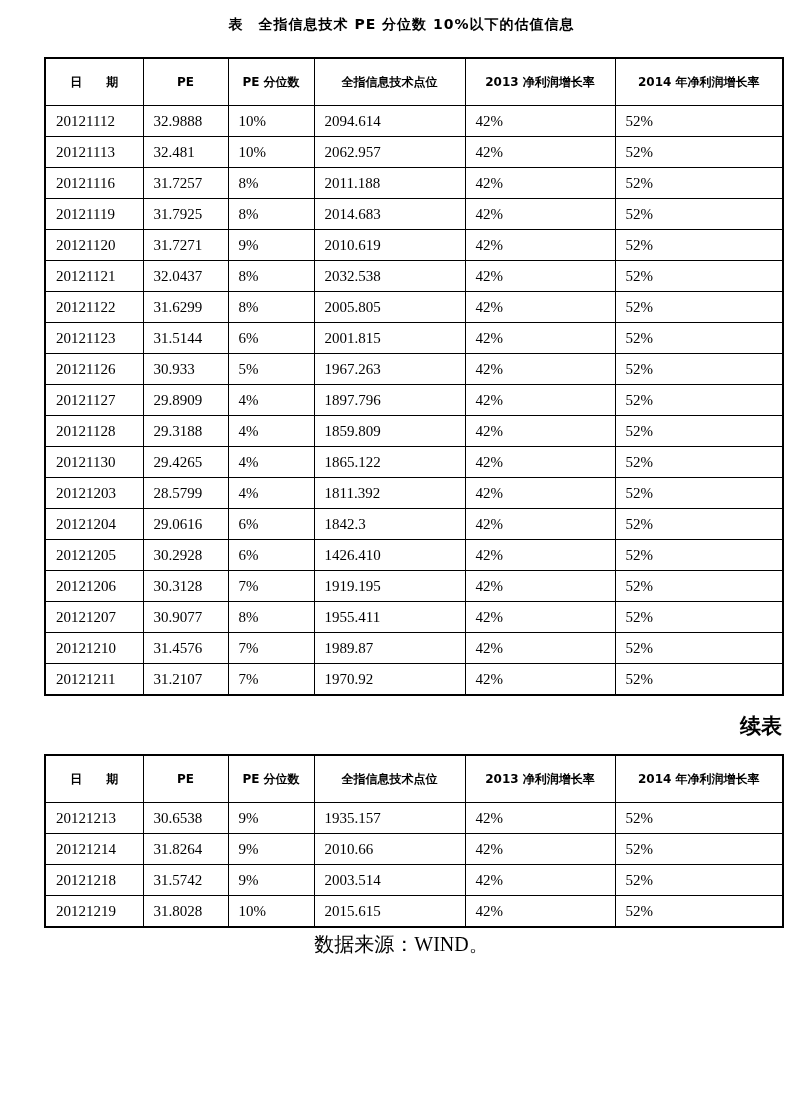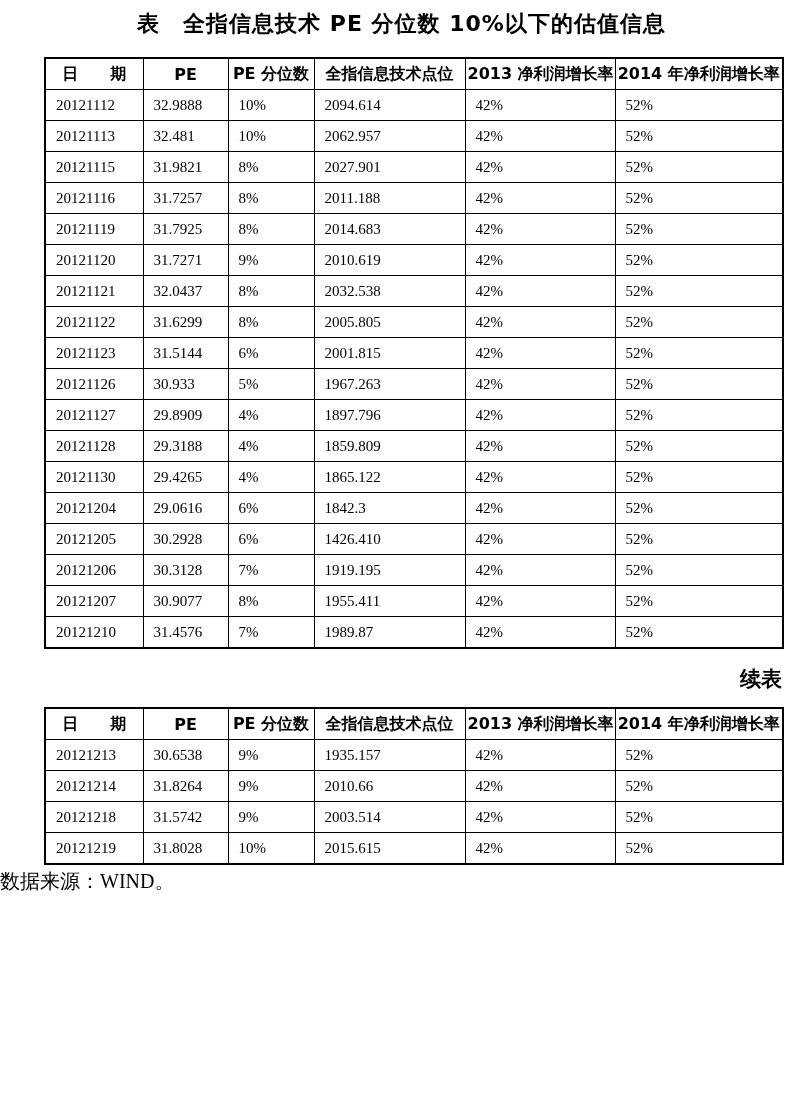--- a/index.html
+++ b/index.html
@@ -12,21 +12,21 @@
     width: 803px;
     height: 1118px;
     position: relative;
     font-family: "Liberation Serif", serif;
     overflow: hidden;
   }
   .page-title {
     margin: 9px 0 0 0;
     text-align: center;
     font-family: "DejaVu Sans", "Liberation Sans", sans-serif;
-    font-size: 22px;
+    font-size: 14px;
     font-weight: 600;
     letter-spacing: 1px;
     line-height: 30px;
   }
   table.data-table {
     border-collapse: collapse;
     table-layout: fixed;
     width: 738px;
     margin-left: 44px;
     border: 2px solid #000;
@@ -40,23 +40,23 @@
   table.data-table th,
   table.data-table td {
     border: 1px solid #000;
     height: 30px;
     overflow: hidden;
     white-space: nowrap;
     vertical-align: middle;
   }
   table.data-table th {
     font-family: "DejaVu Sans", "Liberation Sans", sans-serif;
-    font-size: 16px;
+    font-size: 12px;
     font-weight: bold;
-    padding: 0 2px;
+    padding: 8px 2px;
   }
   table.data-table td {
     font-family: "Liberation Serif", serif;
     font-size: 15px;
     text-align: left;
     padding: 0 0 0 10px;
   }
   .continuation-label {
     width: 738px;
     margin: 16px 0 0 44px;
@@ -64,20 +64,21 @@
     font-family: "DejaVu Sans", "Liberation Sans", sans-serif;
     font-size: 21px;
     font-weight: 600;
     line-height: 28px;
   }
   .source-note {
     margin: 3px 0 0 0;
     font-family: "Liberation Serif", serif;
     font-size: 20px;
     line-height: 26px;
+    text-align: center;
   }
 </style>
 </head>
 <body>
 
 <div class="page-title">表　全指信息技术 PE 分位数 10%以下的估值信息</div>
 
 <table class="data-table first">
   <colgroup>
     <col style="width:98px">
@@ -108,28 +109,20 @@
       </tr>
       <tr>
         <td>20121113</td>
         <td>32.481</td>
         <td>10%</td>
         <td>2062.957</td>
         <td>42%</td>
         <td>52%</td>
       </tr>
       <tr>
-        <td>20121115</td>
-        <td>31.9821</td>
-        <td>8%</td>
-        <td>2027.901</td>
-        <td>42%</td>
-        <td>52%</td>
-      </tr>
-      <tr>
         <td>20121116</td>
         <td>31.7257</td>
         <td>8%</td>
         <td>2011.188</td>
         <td>42%</td>
         <td>52%</td>
       </tr>
       <tr>
         <td>20121119</td>
         <td>31.7925</td>
@@ -196,20 +189,28 @@
       </tr>
       <tr>
         <td>20121130</td>
         <td>29.4265</td>
         <td>4%</td>
         <td>1865.122</td>
         <td>42%</td>
         <td>52%</td>
       </tr>
       <tr>
+        <td>20121203</td>
+        <td>28.5799</td>
+        <td>4%</td>
+        <td>1811.392</td>
+        <td>42%</td>
+        <td>52%</td>
+      </tr>
+      <tr>
         <td>20121204</td>
         <td>29.0616</td>
         <td>6%</td>
         <td>1842.3</td>
         <td>42%</td>
         <td>52%</td>
       </tr>
       <tr>
         <td>20121205</td>
         <td>30.2928</td>
@@ -232,20 +233,28 @@
         <td>8%</td>
         <td>1955.411</td>
         <td>42%</td>
         <td>52%</td>
       </tr>
       <tr>
         <td>20121210</td>
         <td>31.4576</td>
         <td>7%</td>
         <td>1989.87</td>
+        <td>42%</td>
+        <td>52%</td>
+      </tr>
+      <tr>
+        <td>20121211</td>
+        <td>31.2107</td>
+        <td>7%</td>
+        <td>1970.92</td>
         <td>42%</td>
         <td>52%</td>
       </tr>
     </tbody>
 </table>
 
 <div class="continuation-label">续表</div>
 
 <table class="data-table second">
   <colgroup>

